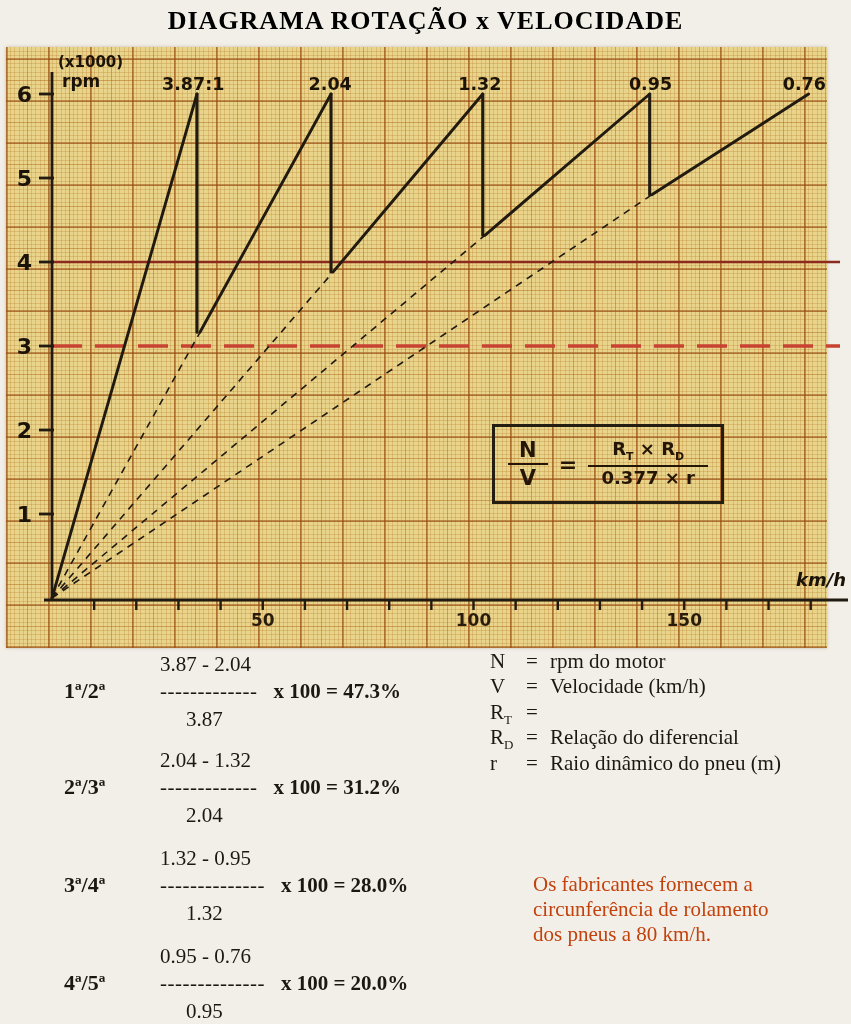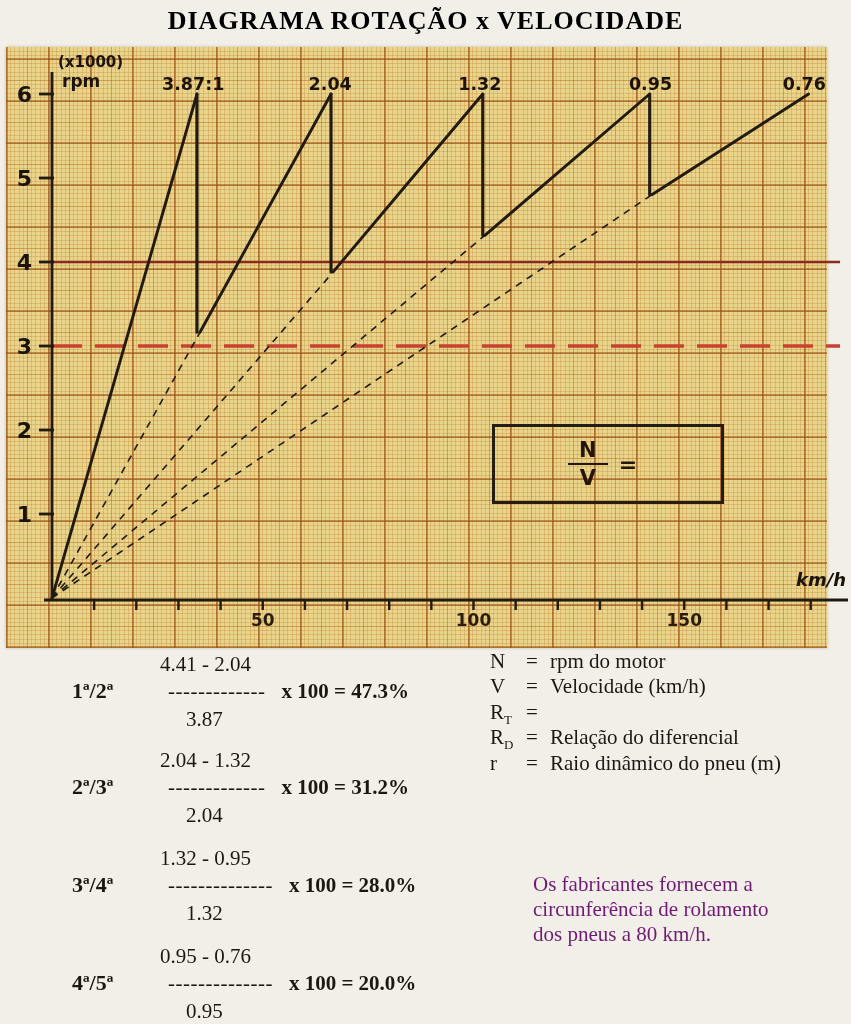--- a/index.html
+++ b/index.html
@@ -46,23 +46,23 @@
   .leg-eq{display:inline-block;width:24px;}
 
   .calc-row{position:absolute;left:64px;width:430px;font-size:21px;color:#1b1812;}
   .calc-num{padding-left:96px;}
   .calc-mid{display:flex;align-items:baseline;}
   .calc-label{width:96px;font-weight:bold;font-size:22px;}
   .calc-dashes{letter-spacing:0.5px;}
   .calc-suffix{margin-left:16px;font-weight:bold;}
   .calc-den{padding-left:122px;}
   .calc-num,.calc-mid,.calc-den{height:24px;line-height:24px;}
-  .calc-mid{margin:3px 0 4px 8px;align-items:center;}
-
-  .note{position:absolute;left:533px;top:872px;font-size:21px;line-height:25px;color:#701a75;}
+  .calc-mid{margin:3px 0 4px 0;align-items:center;}
+
+  .note{position:absolute;left:533px;top:872px;font-size:21px;line-height:25px;color:#c2410c;}
 </style>
 </head>
 <body>
 
 <div class="page-title">DIAGRAMA ROTAÇÃO x VELOCIDADE</div>
 
 <div class="graph-paper"></div>
 
 <svg id="chart-svg" width="851" height="660" viewBox="0 0 851 660">
     <line x1="52" y1="262" x2="840" y2="262" stroke="#8c2b1d" stroke-width="2.4" stroke-dasharray="none"></line>
@@ -125,20 +125,29 @@
     <text x="796" y="586" fill="#1c1308" font-size="18" font-weight="700" font-style="italic" font-family="&quot;DejaVu Sans&quot;, sans-serif">km/h</text>
   </svg>
 
 <div class="formula-box">
   <div class="frac frac-lhs">
     <span>N</span>
     <span class="bar"></span>
     <span>V</span>
   </div>
   <span class="formula-eq">=</span>
+  <div class="frac frac-rhs">
+    <span>
+      <span>R</span><sub>T</sub>
+      <span>×</span>
+      <span>R</span><sub>D</sub>
+    </span>
+    <span class="bar"></span>
+    <span>0.377 × r</span>
+  </div>
 </div>
 
 <div class="legend">
   <div class="legend-row">
     <span class="leg-sym"><span>N</span><sub></sub></span>
     <span class="leg-eq">=</span>
     <span>rpm do motor</span>
   </div>
   <div class="legend-row">
     <span class="leg-sym"><span>V</span><sub></sub></span>
@@ -155,21 +164,21 @@
     <span>Relação do diferencial</span>
   </div>
   <div class="legend-row">
     <span class="leg-sym"><span>r</span><sub></sub></span>
     <span class="leg-eq">=</span>
     <span>Raio dinâmico do pneu (m)</span>
   </div>
 </div>
 
 <div class="calc-row" style="top:652px">
-  <div class="calc-num">4.41 - 2.04</div>
+  <div class="calc-num">3.87 - 2.04</div>
   <div class="calc-mid">
     <span class="calc-label">1ª/2ª</span>
     <span class="calc-dashes">-------------</span>
     <span class="calc-suffix">x 100  =  47.3%</span>
   </div>
   <div class="calc-den">3.87</div>
 </div>
 
 <div class="calc-row" style="top:748px">
   <div class="calc-num">2.04 - 1.32</div>

